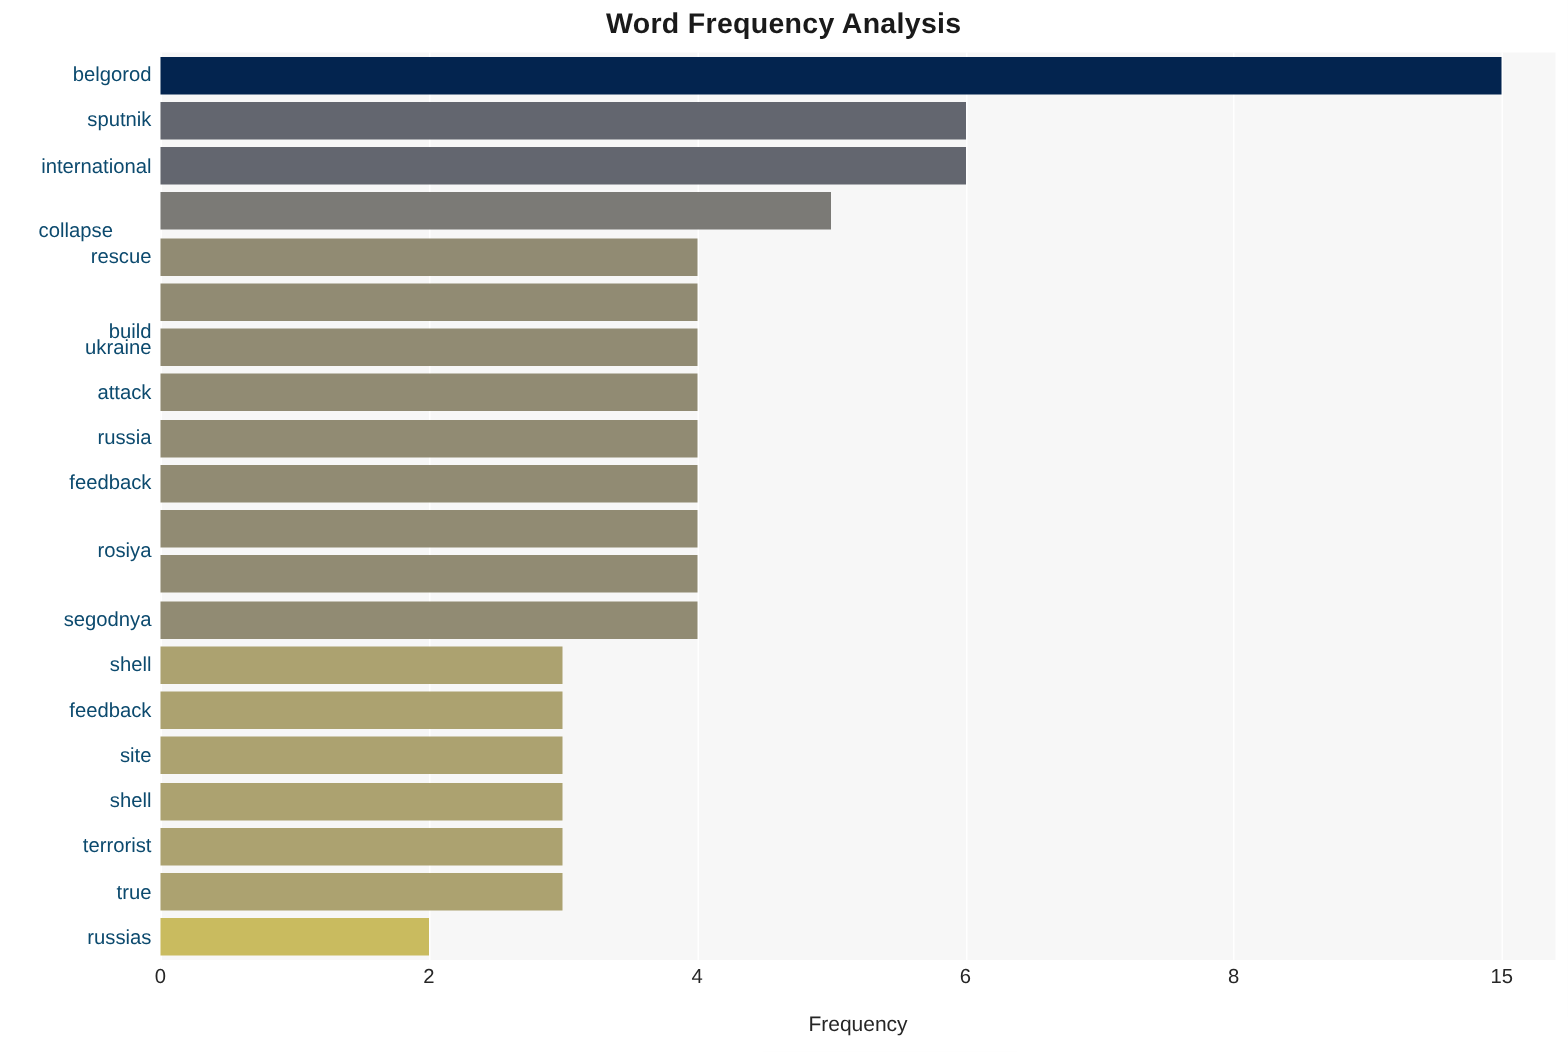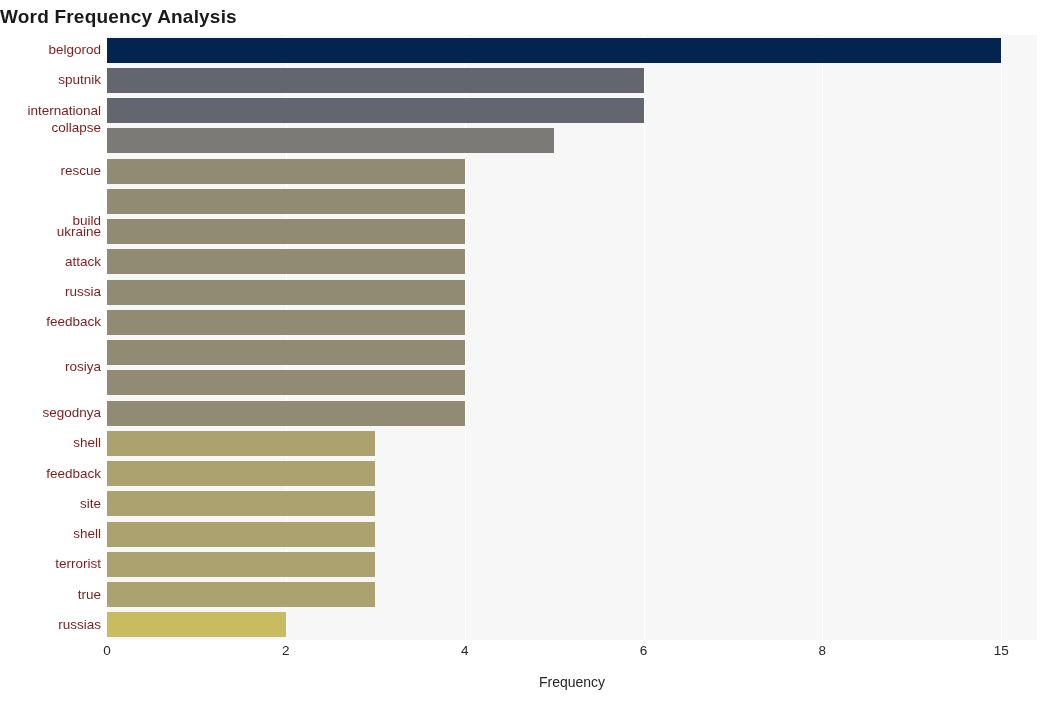--- a/index.html
+++ b/index.html
@@ -17,20 +17,21 @@
     position: relative;
     width: 1045px;
     height: 701px;
     background: #ffffff;
   }
   #chart-title {
     position: absolute;
     left: 0;
     top: 6px;
     width: 1045px;
+    text-align: center;
     font-size: 19px;
     font-weight: bold;
     color: #1a1a1a;
     letter-spacing: 0.2px;
   }
   #plot-area {
     position: absolute;
     left: 107px;
     top: 35px;
     width: 930px;
@@ -68,21 +69,21 @@
     top: 35px;
     width: 101px;
     height: 605px;
   }
   .ytick-label {
     position: absolute;
     right: 0;
     width: 101px;
     text-align: right;
     font-size: 13.5px;
-    color: #7f1d1d;
+    color: #0c4a6e;
     line-height: 28.6px;
     height: 28.6px;
   }
   #xlabels {
     position: absolute;
     left: 107px;
     top: 643px;
     width: 930px;
     height: 22px;
   }
@@ -181,21 +182,21 @@
         <div class="bar-row" style="top: 574.75px; height: 30.25px; width: 100%;">
           <div class="bar" style="width: 178.846px; background: rgb(201, 187, 95); height: 25.1075px; top: 2.57125px;"></div>
         </div>
       </div>
   </div>
 
   <div id="ylabels">
       <div class="ytick-label" style="top: 0px; height: 30.25px; line-height: 30.25px;">belgorod</div>
       <div class="ytick-label" style="top: 30.25px; height: 30.25px; line-height: 30.25px;">sputnik</div>
       <div class="ytick-label" style="top: 60.5px; height: 30.25px; line-height: 30.25px;">international</div>
-      <div class="ytick-label" style="top: 78px; height: 30.25px; line-height: 30.25px;">collapse</div>
+      <div class="ytick-label" style="top: 104px; height: 30.25px; line-height: 30.25px; text-align: center;">collapse</div>
       <div class="ytick-label" style="top: 121px; height: 30.25px; line-height: 30.25px;">rescue</div>
       <div class="ytick-label" style="top: 151.25px; height: 30.25px; line-height: 30.25px; margin-top: 20px;">build</div>
       <div class="ytick-label" style="top: 181.5px; height: 30.25px; line-height: 30.25px;">ukraine</div>
       <div class="ytick-label" style="top: 211.75px; height: 30.25px; line-height: 30.25px;">attack</div>
       <div class="ytick-label" style="top: 242px; height: 30.25px; line-height: 30.25px;">russia</div>
       <div class="ytick-label" style="top: 272.25px; height: 30.25px; line-height: 30.25px;">feedback</div>
       <div class="ytick-label" style="top: 317px; height: 30.25px; line-height: 30.25px;">rosiya</div>
       <div class="ytick-label" style="top: 363px; height: 30.25px; line-height: 30.25px;">segodnya</div>
       <div class="ytick-label" style="top: 393.25px; height: 30.25px; line-height: 30.25px;">shell</div>
       <div class="ytick-label" style="top: 423.5px; height: 30.25px; line-height: 30.25px;">feedback</div>

